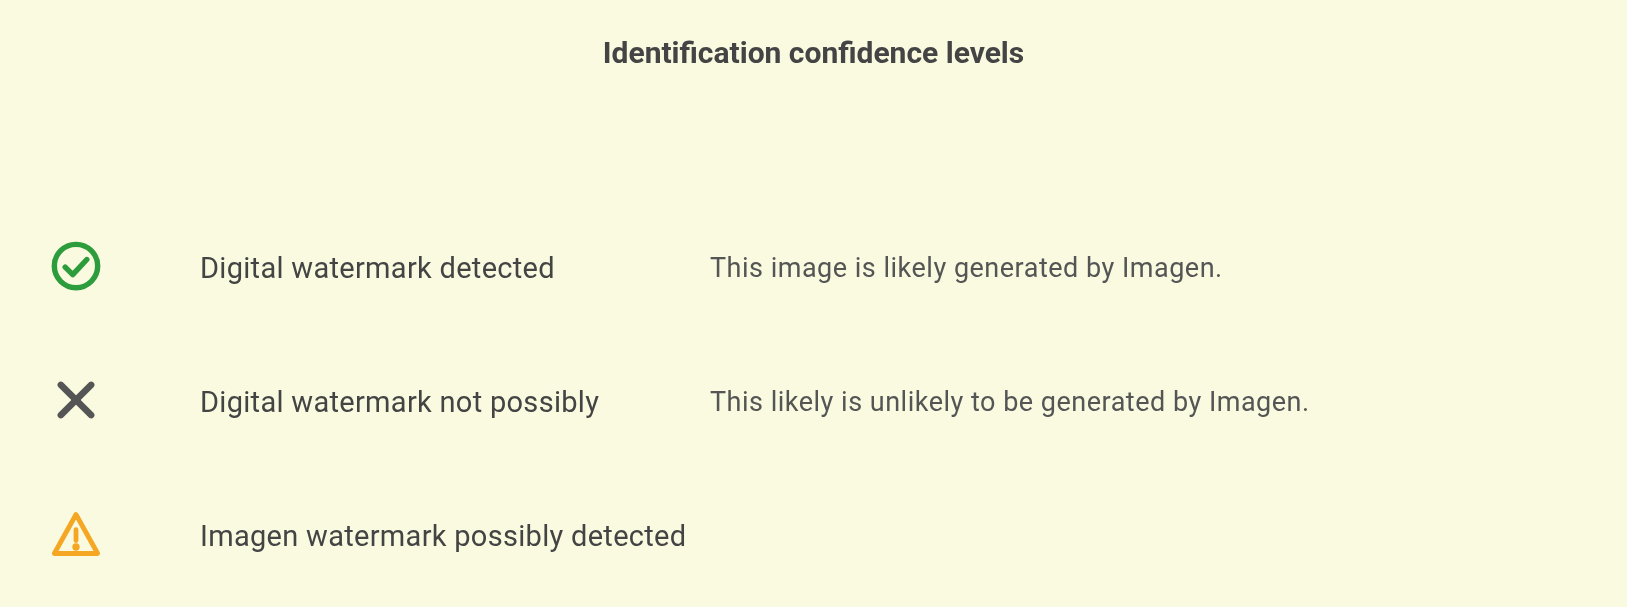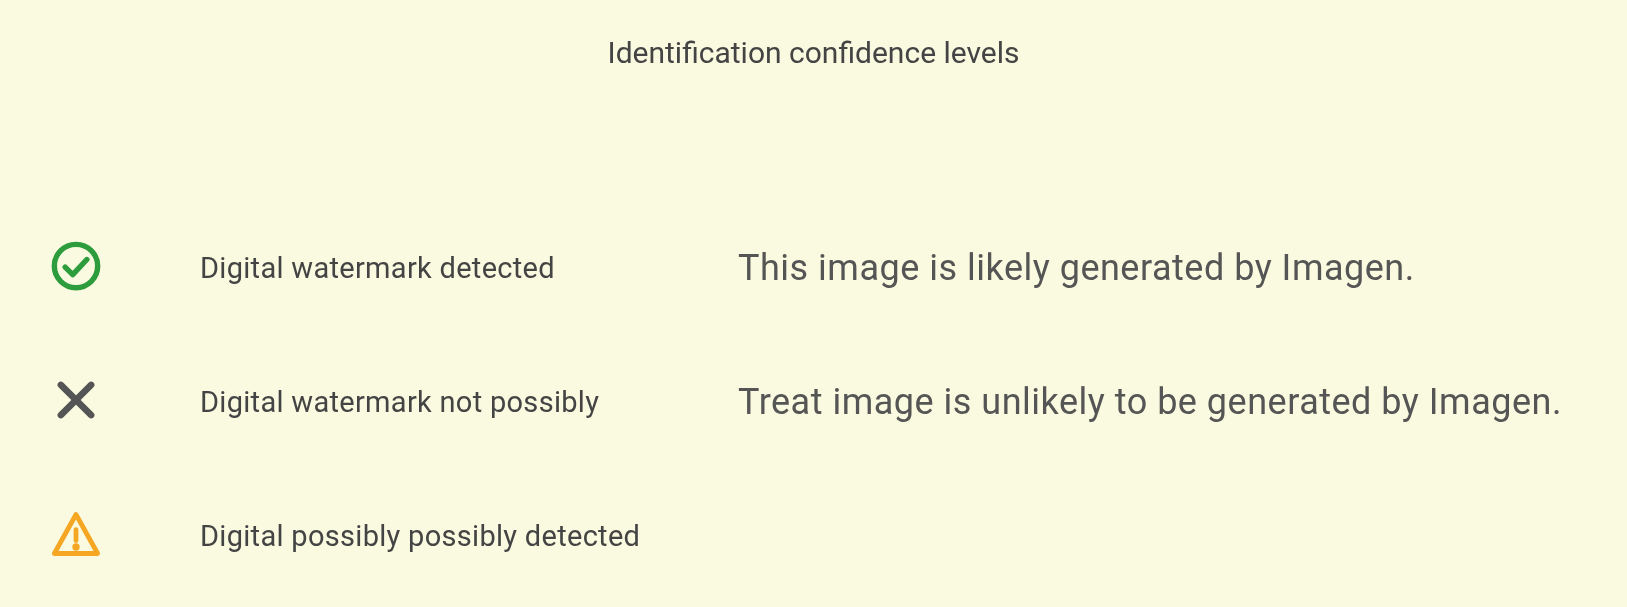--- a/index.html
+++ b/index.html
@@ -12,21 +12,21 @@
       width: 1627px;
       height: 607px;
       font-family: -apple-system, BlinkMacSystemFont, "Segoe UI", Roboto, Helvetica, Arial, sans-serif;
       color: #444;
       padding: 35px 50px 50px 50px;
     }
     .title {
       text-align: center;
       font-size: 30px;
       color: #444;
-      font-weight: 400;
+      font-weight: 700;
       margin-bottom: 170px;
     }
     .table {
       display: flex;
       flex-direction: column;
       gap: 78px;
     }
     .row {
       display: flex;
       align-items: center;
@@ -38,24 +38,23 @@
       align-items: center;
     }
     .status-cell {
       width: 510px;
       flex-shrink: 0;
       font-size: 29px;
       color: #444;
       letter-spacing: 0.3px;
     }
     .desc-cell {
-      font-size: 36px;
+      font-size: 27px;
       color: #555;
       letter-spacing: 0.5px;
-      margin-left: 28px;
     }
     .icon-svg {
       width: 52px;
       height: 52px;
     }
   </style>
 </head>
 <body>
 
 <h1 class="title">Identification confidence levels</h1>
@@ -78,29 +77,29 @@
   <div class="row">
     <div class="icon-cell">
       <span>
         <svg class="icon-svg" viewBox="0 0 24 24" fill="none" stroke="#555555" stroke-width="3" stroke-linecap="round">
           <line x1="5" y1="5" x2="19" y2="19"></line>
           <line x1="19" y1="5" x2="5" y2="19"></line>
         </svg>
       </span>
     </div>
     <div class="status-cell">Digital watermark not possibly</div>
-    <div class="desc-cell">Treat image is unlikely to be generated by Imagen.</div>
+    <div class="desc-cell">This likely is unlikely to be generated by Imagen.</div>
   </div>
 
   <div class="row">
     <div class="icon-cell">
       <span>
         <svg class="icon-svg" viewBox="0 0 24 24" fill="none" stroke="#f5a623" stroke-width="2.2" stroke-linejoin="round" stroke-linecap="round">
           <path d="M12 3 L22 21 L2 21 Z"></path>
           <line x1="12" y1="10" x2="12" y2="15"></line>
           <circle cx="12" cy="18" r="0.6" fill="#f5a623"></circle>
         </svg>
       </span>
     </div>
-    <div class="status-cell">Digital possibly possibly detected</div>
+    <div class="status-cell">Imagen watermark possibly detected</div>
   </div>
 
 </div>
 
 </body></html>

